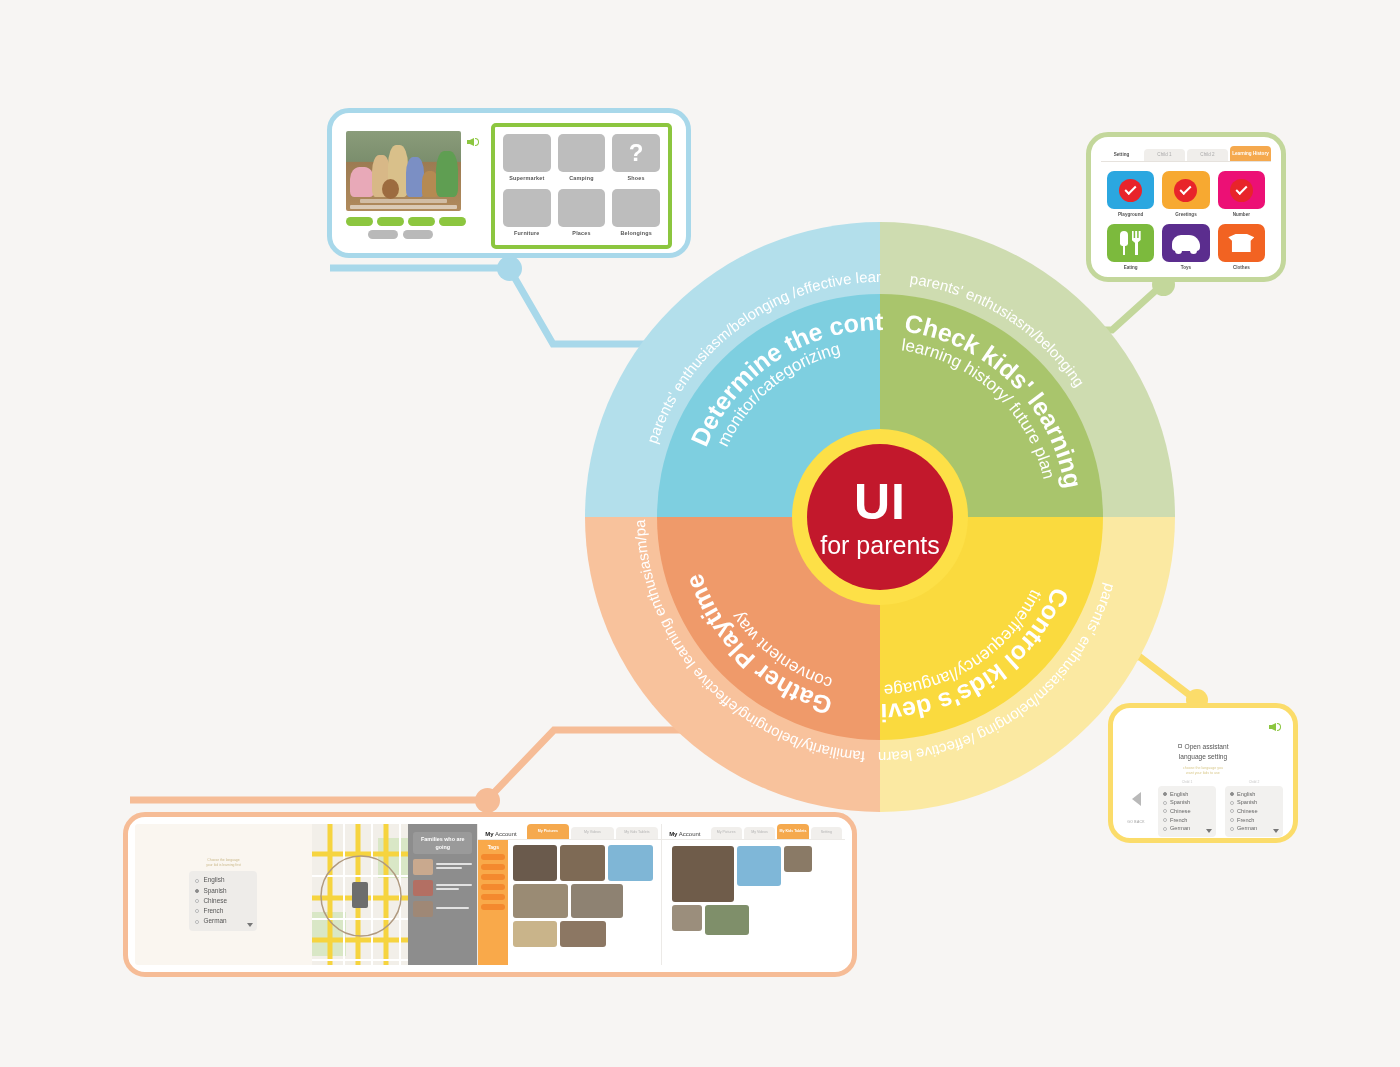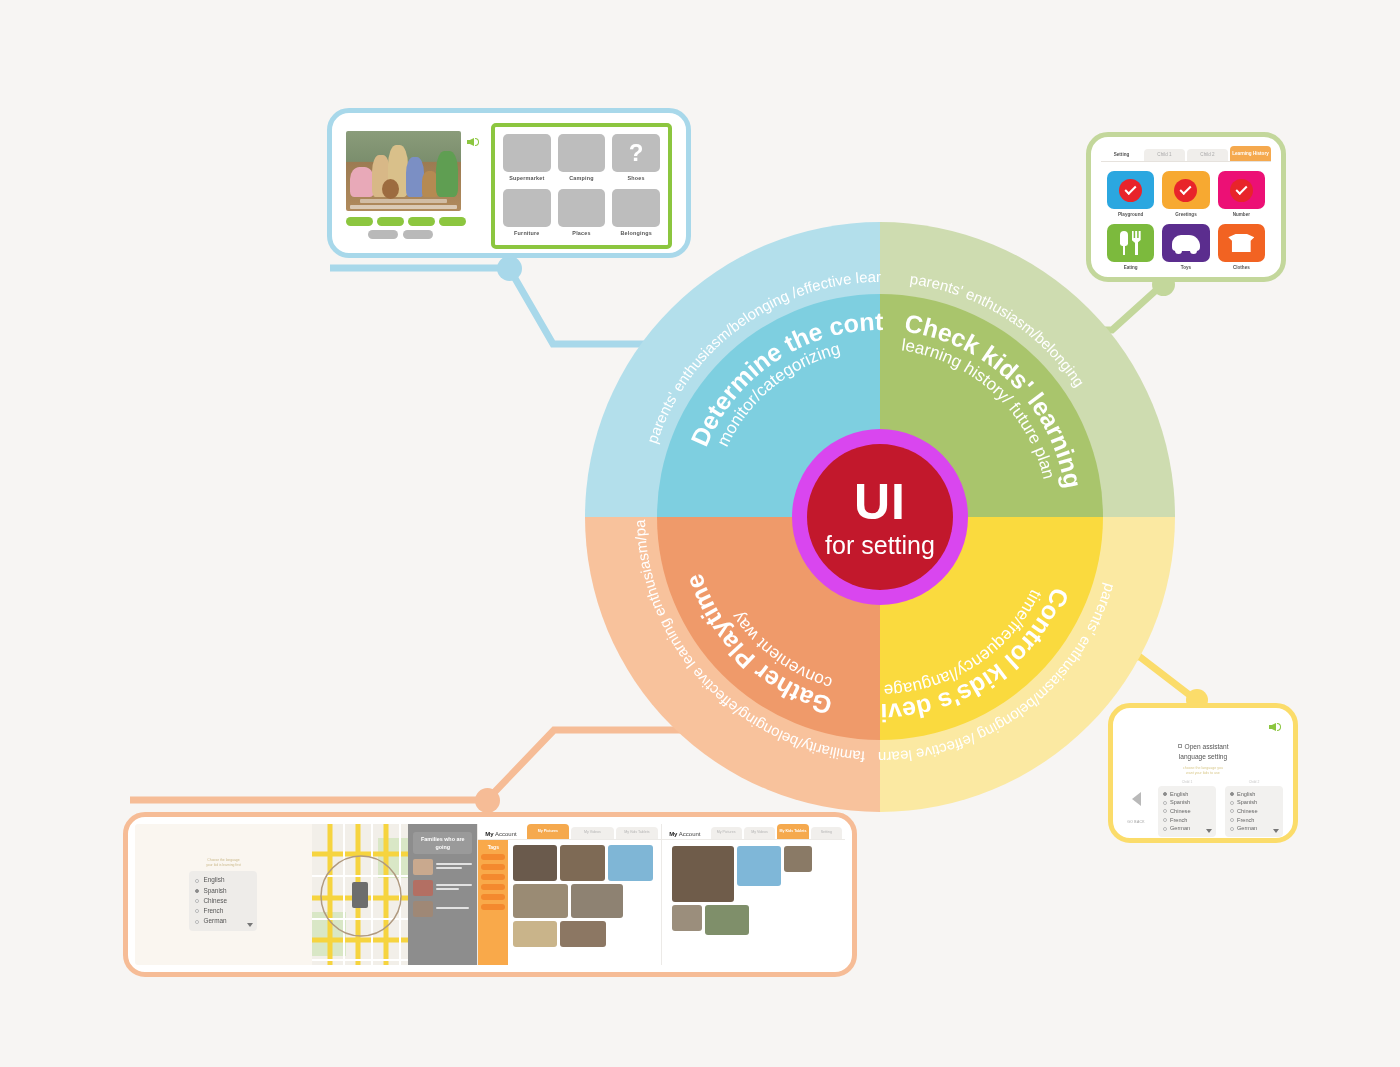--- a/index.html
+++ b/index.html
@@ -19,21 +19,21 @@
   
   #wheel { position:absolute; left:585px; top:222px; width:590px; height:590px; z-index:2; }
   #wheel svg { position:absolute; inset:0; }
   .wtext { font-weight:bold; fill:#ffffff; }
   .wsub  { font-weight:normal; fill:#ffffff; }
   .wouter{ font-weight:normal; fill:#ffffff; }
 
   #hub {
     position:absolute; left:50%; top:50%; width:176px; height:176px;
     margin:-88px 0 0 -88px; border-radius:50%;
-    background:#d946ef; display:flex; align-items:center; justify-content:center;
+    background:#fde047; display:flex; align-items:center; justify-content:center;
     z-index:4;
   }
   #hub-inner {
     width:146px; height:146px; border-radius:50%; background:#c2182c;
     display:flex; flex-direction:column; align-items:center; justify-content:center;
     color:#fff; line-height:1;
   }
   #hub-inner .ui  { font-size:50px; font-weight:bold; letter-spacing:1px; }
   #hub-inner .fp  { font-size:25px; margin-top:6px; }
 
@@ -261,21 +261,21 @@
         <textPath href="#arc-green-in2" startOffset="18%">convenient way</textPath>
       </text>
       <text class="wouter" style="font-size:15px" transform="rotate(180 295 295)">
         <textPath href="#arc-green-out" startOffset="4%">familiarity/belonging/effective learning enthusiasm/parents'</textPath>
       </text>
     </svg>
 
     <div id="hub">
       <div id="hub-inner">
         <span class="ui">UI</span>
-        <span class="fp">for setting</span>
+        <span class="fp">for parents</span>
       </div>
     </div>
   </div>
 
   <div id="card-tl" class="card blue">
     <div class="tl-wrap">
       <div class="tl-left">
         <div style="display:flex;align-items:flex-start;">
           <div class="tl-media">
             <div class="toy" style="left:4px;width:24px;height:30px;background:#e8a9b8;"></div>

